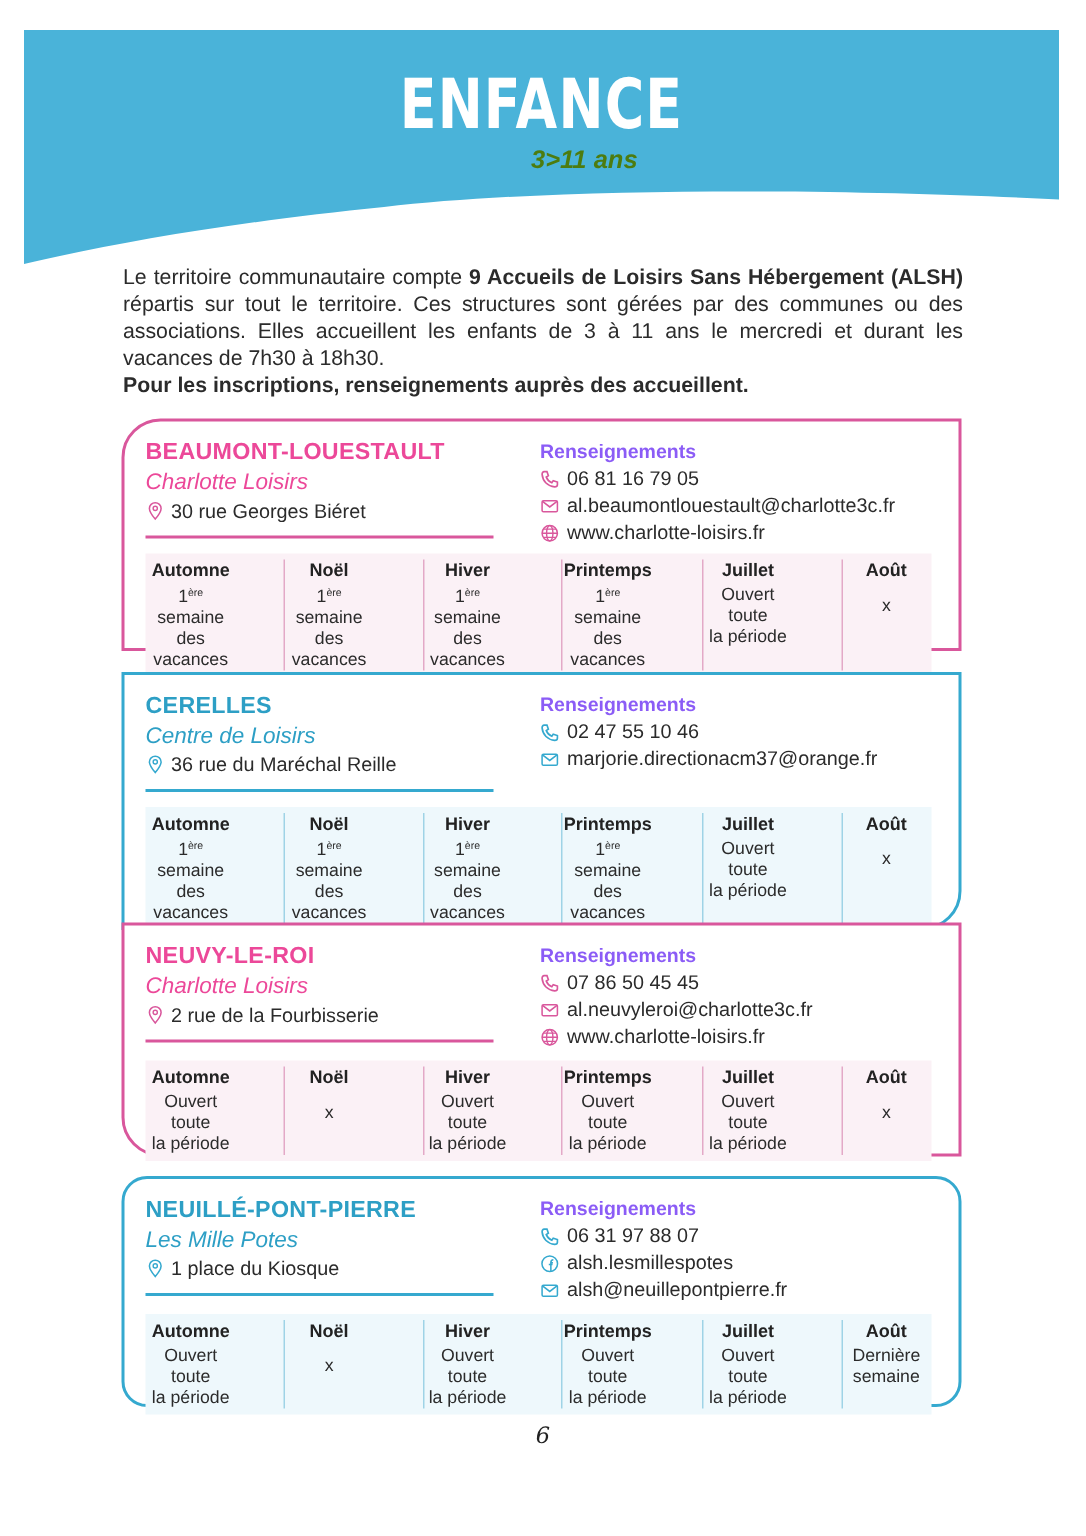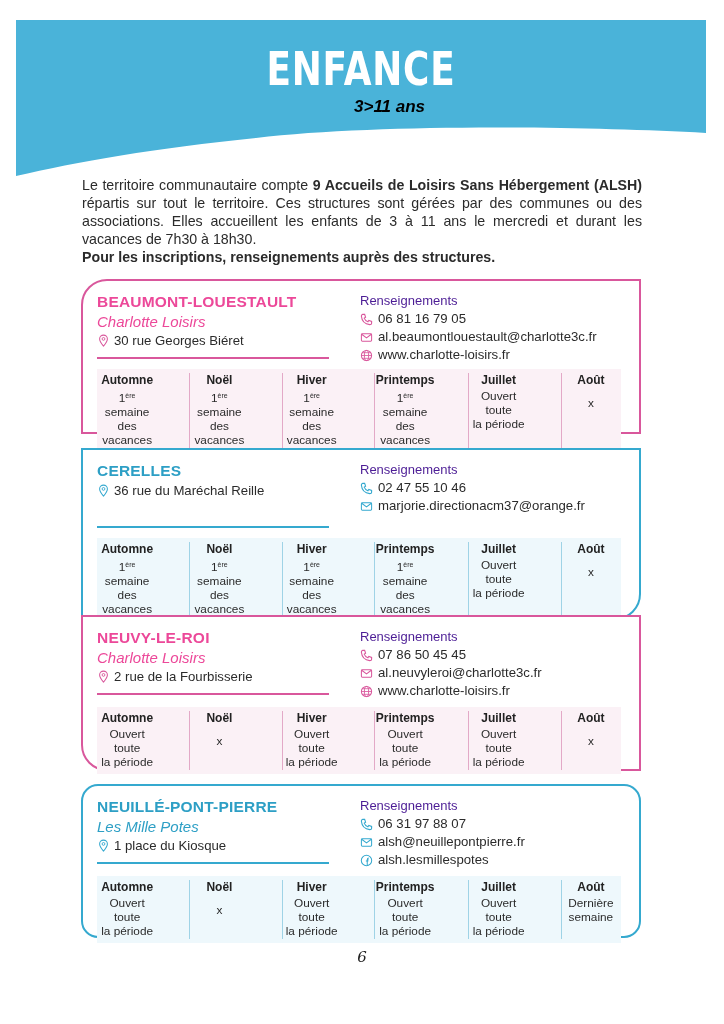--- a/index.html
+++ b/index.html
@@ -9,21 +9,21 @@
   .banner { position: absolute; left: 16px; top: 20px; width: 690px; height: 158px; }
   .banner svg { position: absolute; left: 0; top: 0; }
   .banner-title {
     position: absolute; left: 0; right: 0; top: 22px; text-align: center;
     font-family: "DejaVu Sans", sans-serif; font-weight: bold; color: #ffffff;
     font-size: 46px; letter-spacing: 1px; transform: scaleX(0.78); transform-origin: 345px 0;
   }
   .banner-sub {
     position: absolute; left: 338px; top: 77px;
     font-family: "Liberation Sans", sans-serif; font-weight: bold; font-style: italic;
-    color: #000000; font-size: 17px;
+    color: #4d7c0f; font-size: 17px;
   }
 
   .intro {
     position: absolute; left: 82px; top: 176px; width: 560px;
     font-size: 14.2px; line-height: 18px; color: #2b2b2b; text-align: justify;
   }
   .intro b { font-weight: bold; }
   .intro .cta { font-weight: bold; display: block; text-align: left; }
 
   .card {
@@ -40,21 +40,21 @@
   .card .town { font-weight: bold; font-size: 15.5px; letter-spacing: 0.2px; }
   .card .org { font-style: italic; font-size: 15px; margin-top: 2px; }
   .card.pink .town, .card.pink .org { color: #ec4899; }
   .card.blue .town, .card.blue .org { color: #2d9fc5; }
   .card .addr { font-size: 13.2px; margin-top: 3px; display: flex; align-items: center; gap: 4px; color: #2b2b2b; }
   .card .rule { position: absolute; left: 14px; width: 232px; height: 1.5px; }
   .card.pink .rule { background: #d9579c; }
   .card.blue .rule { background: #35a9cf; }
 
   .card .right { position: absolute; left: 277px; top: 12px; width: 275px; }
-  .card .right .rh { font-weight: normal; font-size: 13px; color: #4c1d95; margin-bottom: 2px; }
+  .card .right .rh { font-weight: bold; font-size: 13px; color: #8b5cf6; margin-bottom: 2px; }
   .card .right .line { font-size: 13.2px; line-height: 18px; display: flex; align-items: center; gap: 5px; color: #2b2b2b; white-space: nowrap; }
 
   .icon { display: inline-block; width: 13px; height: 13px; flex: 0 0 13px; }
   .icon svg { width: 13px; height: 13px; display: block; }
 
   .sched {
     position: absolute; left: 14px; width: 524px; display: flex; gap: 32px;
   }
   .card.pink .sched { background: #fbf1f6; }
   .card.blue .sched { background: #eef8fc; }
@@ -82,21 +82,21 @@
 <div class="banner">
   <svg width="690" height="158" viewBox="0 0 690 158">
     <path d="M0 0 H690 V113 C560 106 360 104 240 118 C140 128 60 142 0 156 Z" fill="#4ab3d9"></path>
   </svg>
   <div class="banner-title">ENFANCE</div>
   <div class="banner-sub">3&gt;11 ans</div>
 </div>
 
 <div class="intro">
   <span>Le territoire communautaire compte </span><b>9 Accueils de Loisirs Sans Hébergement (ALSH)</b><span> répartis sur tout le territoire. Ces structures sont gérées par des communes ou des associations. Elles accueillent les enfants de 3 à 11 ans le mercredi et durant les vacances de 7h30 à 18h30.</span>
-  <span class="cta">Pour les inscriptions, renseignements auprès des structures.</span>
+  <span class="cta">Pour les inscriptions, renseignements auprès des accueillent.</span>
 </div>
 
 <div id="cards">
     <div class="card pink r-tl" style="top: 279px; height: 155px;">
       <div class="left">
         <div class="town">BEAUMONT-LOUESTAULT</div>
         <div class="org">Charlotte Loisirs</div>
         <div class="addr">
           <span class="icon">
             <svg viewBox="0 0 14 14">
@@ -179,20 +179,21 @@
           <div class="v">
             <div><span>x</span></div>
             <div></div>
           </div>
         </div>
       </div>
     </div>
     <div class="card blue r-br" style="top: 448px; height: 172px;">
       <div class="left">
         <div class="town">CERELLES</div>
+        <div class="org">Centre de Loisirs</div>
         <div class="addr">
           <span class="icon">
             <svg viewBox="0 0 14 14">
               <path d="M7 13 C4.5 10 2.8 7.6 2.8 5.3 C2.8 3 4.7 1.2 7 1.2 C9.3 1.2 11.2 3 11.2 5.3 C11.2 7.6 9.5 10 7 13 Z" fill="none" stroke="#35a9cf" stroke-width="1.1"></path>
               <circle cx="7" cy="5.3" r="1.5" fill="none" stroke="#35a9cf" stroke-width="1"></circle>
             </svg>
           </span>
           <span>36 rue du Maréchal Reille</span>
         </div>
       </div>
@@ -373,35 +374,35 @@
           <span class="icon">
             <svg viewBox="0 0 14 14">
               <path d="M3 1.5 L5 1.5 L6 4.5 L4.5 5.5 C5.3 7.5 6.5 8.7 8.5 9.5 L9.5 8 L12.5 9 L12.5 11 C12.5 12 11.5 12.5 10.5 12.5 C5.5 12 2 8.5 1.5 3.5 C1.5 2.5 2 1.5 3 1.5 Z" fill="none" stroke="#35a9cf" stroke-width="1.2"></path>
             </svg>
           </span>
           <span>06 31 97 88 07</span>
         </div>
         <div class="line">
           <span class="icon">
             <svg viewBox="0 0 14 14">
+              <circle cx="7" cy="7" r="5.6" fill="none" stroke="#35a9cf" stroke-width="1.1"></circle>
+              <path d="M7.8 12.4 V6.3 H9.3 M6.3 7.6 H9 M7.8 6.3 C7.8 4.7 8.4 4.2 9.6 4.2" fill="none" stroke="#35a9cf" stroke-width="1.1"></path>
+            </svg>
+          </span>
+          <span>alsh.lesmillespotes</span>
+        </div>
+        <div class="line">
+          <span class="icon">
+            <svg viewBox="0 0 14 14">
               <rect x="1.5" y="3" width="11" height="8" rx="1" fill="none" stroke="#35a9cf" stroke-width="1.1"></rect>
               <path d="M1.8 3.5 L7 7.5 L12.2 3.5" fill="none" stroke="#35a9cf" stroke-width="1.1"></path>
             </svg>
           </span>
           <span>alsh@neuillepontpierre.fr</span>
         </div>
-        <div class="line">
-          <span class="icon">
-            <svg viewBox="0 0 14 14">
-              <circle cx="7" cy="7" r="5.6" fill="none" stroke="#35a9cf" stroke-width="1.1"></circle>
-              <path d="M7.8 12.4 V6.3 H9.3 M6.3 7.6 H9 M7.8 6.3 C7.8 4.7 8.4 4.2 9.6 4.2" fill="none" stroke="#35a9cf" stroke-width="1.1"></path>
-            </svg>
-          </span>
-          <span>alsh.lesmillespotes</span>
-        </div>
       </div>
       <div class="sched" style="top:90px">
         <div class="col">
           <div class="h">Automne</div>
           <div class="v">
             <div><span>Ouvert toute</span></div>
             <div>la période</div>
           </div>
         </div>
         <div class="col">

